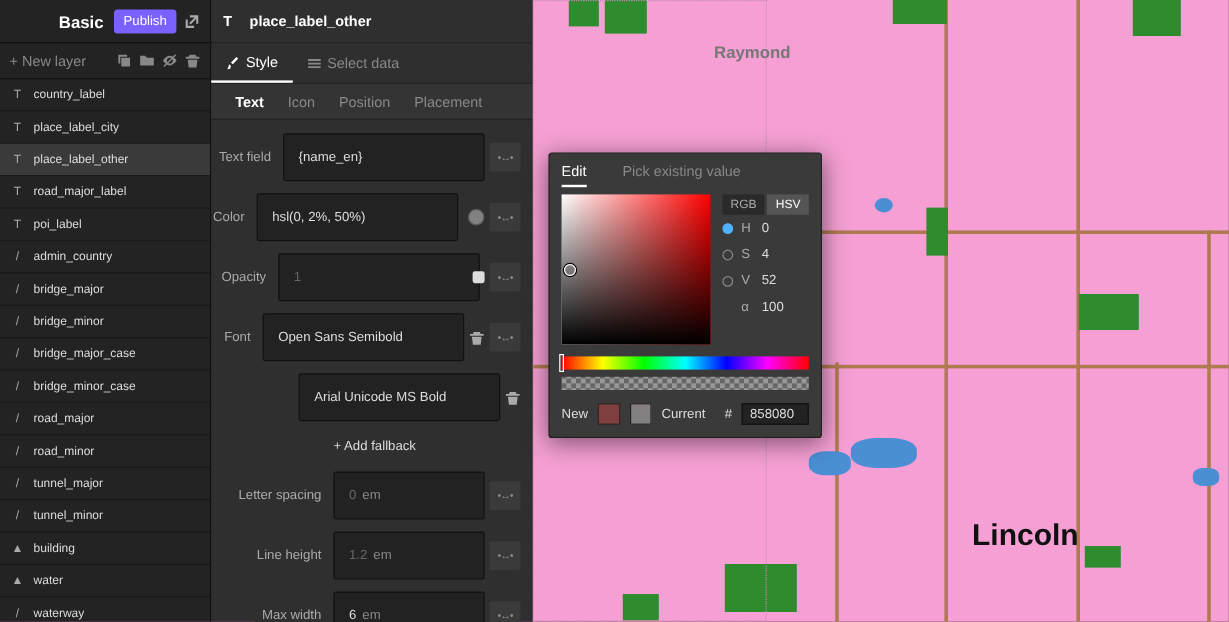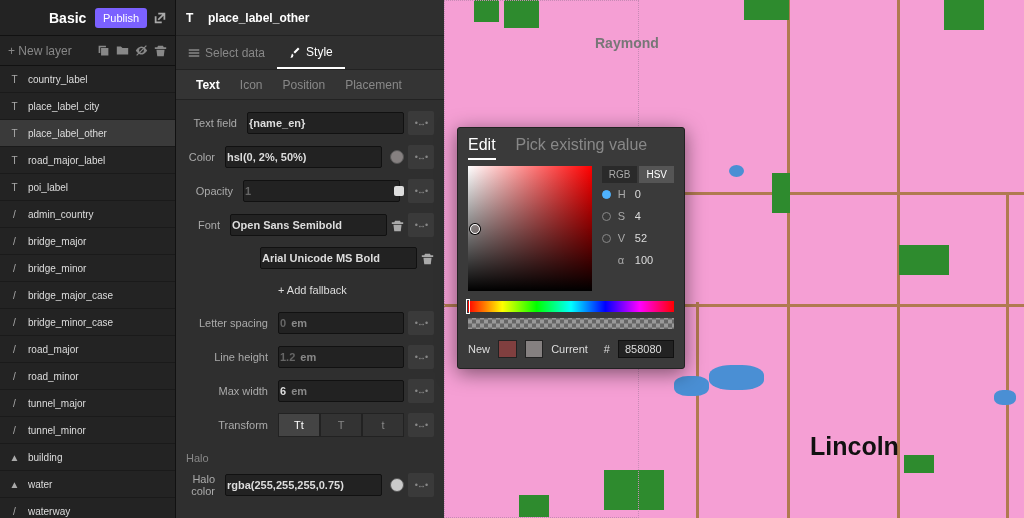--- a/index.html
+++ b/index.html
@@ -24,37 +24,37 @@
 .tabs { display: flex; height: 34px; border-bottom: 1px solid #222; }
 .tab { display: flex; align-items: center; padding: 0 12px; color: #888; cursor: pointer; gap: 5px; font-size: 12px; }
 .tab.act { color: #fff; border-bottom: 2px solid #fff; }
 .subtabs { display: flex; height: 30px; background: #343434; padding: 0 10px; border-bottom: 1px solid #222; }
 .subtab { display: flex; align-items: center; padding: 0 10px; color: #888; cursor: pointer; font-size: 12px; }
 .subtab.act { color: #ffffff; font-weight: bold; }
 .props { padding: 6px 0 12px 0; height: calc(100% - 100px); overflow-y: auto; }
 .prow { display: flex; align-items: center; padding: 5px 10px 5px 0; }
 .plabel { width: 102px; text-align: right; color: #aaa; font-size: 11px; padding-right: 10px; }
 .pval { flex: 1; display: flex; align-items: center; gap: 4px; }
-.inp { background: #222; border: 1px solid #111; color: #ddd; padding: 4px 1px; font-size: 11px; flex: 1; height: 22px; border-radius: 2px; font-weight: bold; }
+.inp { background: #222; border: 1px solid #111; color: #ddd; padding: 4px 12px; font-size: 11px; flex: 1; height: 40px; border-radius: 2px; }
 .inp.disabled { color: #666; }
 .expr { width: 26px; height: 24px; background: #3a3a3a; border: none; cursor: pointer; display: flex; align-items: center; justify-content: center; position: relative; border-radius: 2px; }
 .expr::after { content: "•↔•"; color: #888; font-size: 9px; letter-spacing: -1px; }
 .swatch { width: 14px; height: 14px; border-radius: 50%; margin-left: 4px; border: 1px solid #555; }
 .delico { width: 13px; height: 13px; fill: #aaa; cursor: pointer; }
 .addfb { color: #ddd; cursor: pointer; padding: 5px 0; font-size: 11px; }
 .slider { flex: 1; height: 2px; background: #555; position: relative; }
 .slider .thumb { position: absolute; top: -4px; width: 10px; height: 10px; background: #ddd; border-radius: 2px; }
 .unit { color: #888; margin-left: 5px; font-size: 11px; }
 .seg3 { display: flex; flex: 1; }
 .seg3 .seg { flex: 1; height: 24px; background: #333; border: 1px solid #222; display: flex; align-items: center; justify-content: center; color: #888; cursor: pointer; font-size: 11px; }
 .seg3 .seg.act { background: #444; color: #fff; }
 .section-head { color: #888; font-size: 11px; padding: 10px 10px 4px; }
 
 .popover { position: absolute; left: 457px; top: 127px; width: 228px; background: #3a3a3a; border: 1px solid #222; box-shadow: 0 4px 20px rgba(0,0,0,0.5); z-index: 10; border-radius: 3px; }
-.poptabs { display: flex; padding: 8px 10px 6px; gap: 20px; font-size: 16px; }
+.poptabs { display: flex; padding: 8px 10px 6px; gap: 30px; font-size: 12px; }
 .poptab { color: #888; cursor: pointer; }
 .poptab.act { color: #fff; border-bottom: 2px solid #fff; padding-bottom: 4px; }
 .pickbody { display: flex; padding: 0 10px 8px; gap: 10px; }
 .satval { width: 128px; height: 125px; position: relative; background: linear-gradient(to bottom, transparent, #000), linear-gradient(to right, #fff, #f00); cursor: crosshair; }
 .satval .ring { position: absolute; width: 10px; height: 10px; border: 1px solid #fff; border-radius: 50%; box-shadow: 0 0 0 1px #000; left: 2px; top: 58px; }
 .modes { display: flex; gap: 2px; margin-bottom: 0; }
 .mode { padding: 3px 7px; background: #2a2a2a; color: #aaa; font-size: 10px; cursor: pointer; }
 .mode.act { background: #555; color: #fff; }
 .hsvrow { display: flex; align-items: center; gap: 7px; height: 22px; font-size: 11px; color: #ddd; }
 .radio { width: 9px; height: 9px; border-radius: 50%; border: 1px solid #888; cursor: pointer; background: #3a3a3a; position: relative; }
@@ -174,31 +174,31 @@
       </div>
     </div>
 </div>
 
 <div class="col2">
   <div class="hdr2">
     <span class="tico">T</span>
     <span>place_label_other</span>
   </div>
   <div class="tabs">
+    <div class="tab act">
+      <svg width="12" height="12" viewBox="0 0 16 16" fill="#fff">
+          <path d="M12 2l2 2-6 6-2-2 6-6zM4 10l2 2-1 3-3 1 1-3 1-3z"></path>
+        </svg>
+      <span>Style</span>
+    </div>
     <div class="tab">
       <svg width="12" height="12" viewBox="0 0 16 16" fill="#888">
           <path d="M1 3h14v2H1zM1 7h14v2H1zM1 11h14v2H1z"></path>
         </svg>
       <span>Select data</span>
-    </div>
-    <div class="tab act">
-      <svg width="12" height="12" viewBox="0 0 16 16" fill="#fff">
-          <path d="M12 2l2 2-6 6-2-2 6-6zM4 10l2 2-1 3-3 1 1-3 1-3z"></path>
-        </svg>
-      <span>Style</span>
     </div>
   </div>
   <div class="subtabs" id="subtabs">
       <div class="subtab act">Text</div>
       <div class="subtab">Icon</div>
       <div class="subtab">Position</div>
       <div class="subtab">Placement</div>
     </div>
   <div class="props">
     <div class="prow">

